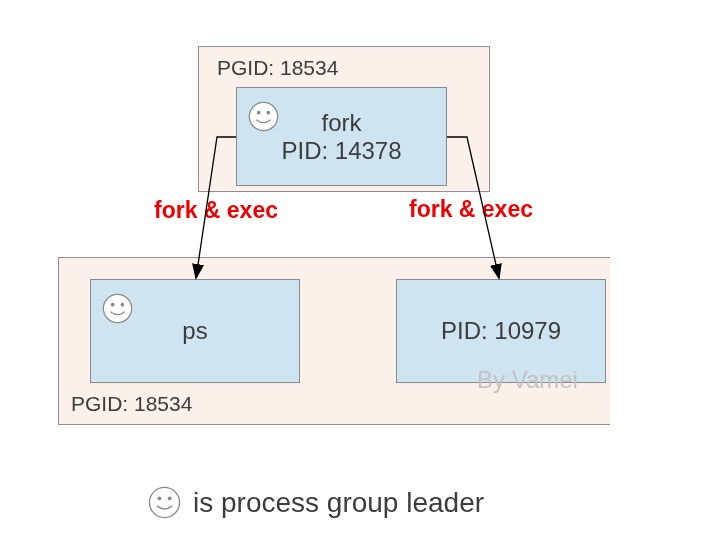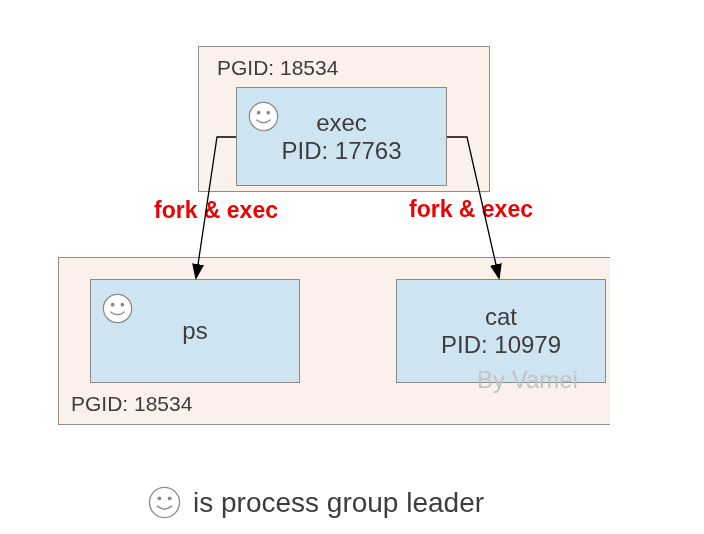--- a/index.html
+++ b/index.html
@@ -124,22 +124,22 @@
     <div class="node node-bash">
       <span class="smiley">
         <svg viewBox="0 0 32 32" xmlns="http://www.w3.org/2000/svg">
           <circle cx="16" cy="16" r="14.6" fill="#ffffff" stroke="#8a8a8a" stroke-width="1.3"></circle>
           <circle cx="11" cy="12" r="1.9" fill="#8a8a8a"></circle>
           <circle cx="21" cy="12" r="1.9" fill="#8a8a8a"></circle>
           <path d="M9,19.5 Q16,25 23,19.5" fill="none" stroke="#8a8a8a" stroke-width="1.3" stroke-linecap="round"></path>
         </svg>
       </span>
       <div class="node-text">
-        <div>exec</div>
-        <div>PID: 17763</div>
+        <div>fork</div>
+        <div>PID: 14378</div>
       </div>
     </div>
   </div>
 
   <div class="edge-label left-label">fork &amp; exec</div>
   <div class="edge-label right-label">fork &amp; exec</div>
 
   <div class="group group-bottom">
 
     <div class="node node-ps">
@@ -151,21 +151,20 @@
           <path d="M9,19.5 Q16,25 23,19.5" fill="none" stroke="#8a8a8a" stroke-width="1.3" stroke-linecap="round"></path>
         </svg>
       </span>
       <div class="node-text">
         <div>ps</div>
       </div>
     </div>
 
     <div class="node node-cat">
       <div class="node-text">
-        <div>cat</div>
         <div>PID: 10979</div>
       </div>
     </div>
 
     <div class="group-label bottom-label">PGID: 18534</div>
   </div>
 
   <div class="watermark">By Vamei</div>
 
   <svg class="connectors" viewBox="0 0 704 534" xmlns="http://www.w3.org/2000/svg">

